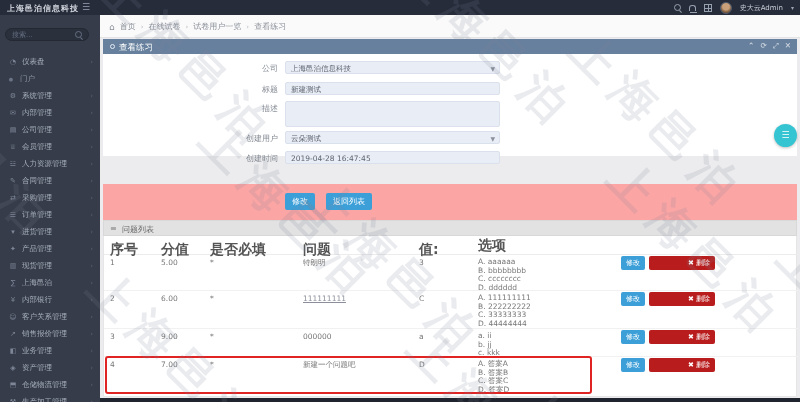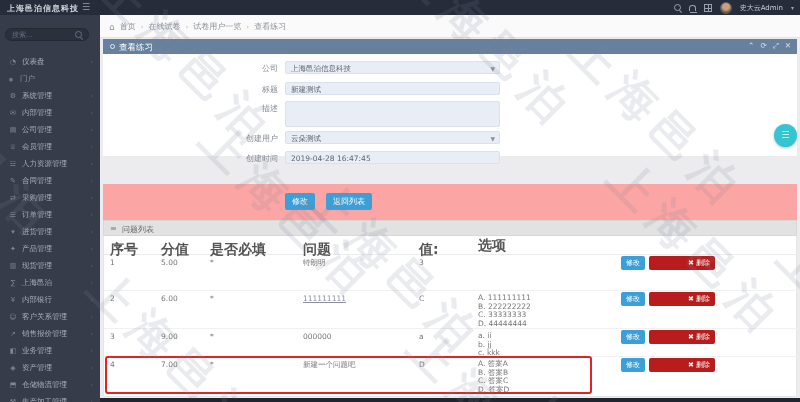--- a/index.html
+++ b/index.html
@@ -284,20 +284,26 @@
         <span class="val">值:</span>
         <span class="opts">选项</span>
       </div>
 
       <div class="trow" style="top:18px;height:36px">
         <span class="c seq">1</span>
         <span class="c score">5.00</span>
         <span class="c req">*</span>
         <span class="c q">特朗明</span>
         <span class="c val">3</span>
+        <div class="c opts">
+          <div>A. aaaaaa</div>
+            <div>B. bbbbbbbb</div>
+          <div>C. cccccccc</div>
+            <div>D. dddddd</div>
+        </div>
         <div class="c acts">
           <button class="mini blue">修改</button><button class="mini red">✖ 删除</button>
         </div>
       </div>
 
       <div class="trow" style="top:54px;height:38px">
         <span class="c seq">2</span>
         <span class="c score">6.00</span>
         <span class="c req">*</span>
         <span class="c q link">111111111</span>

